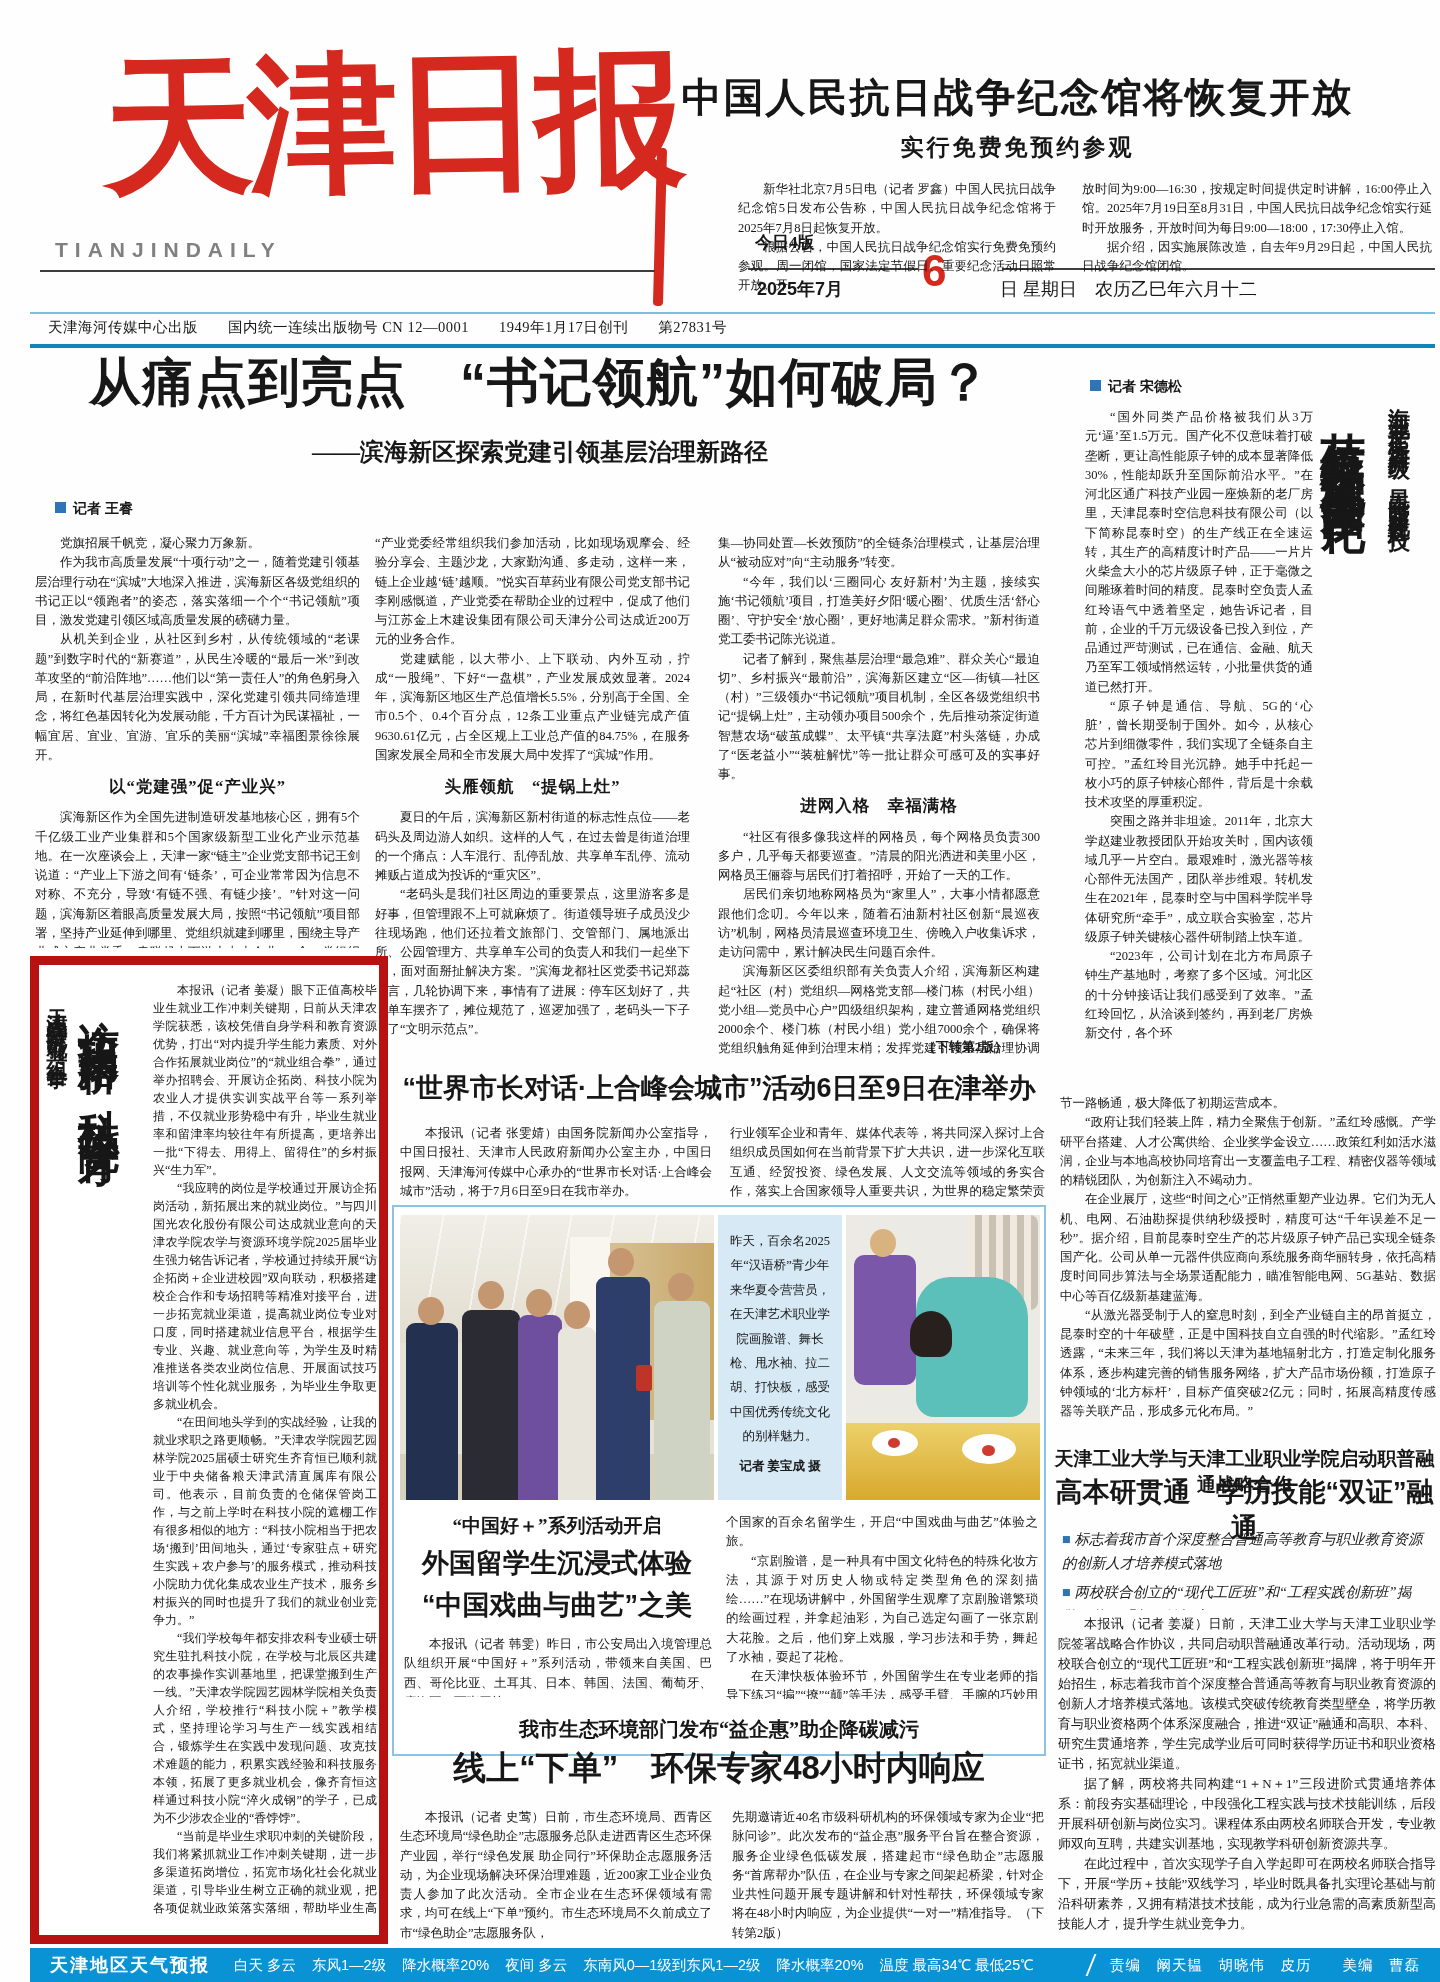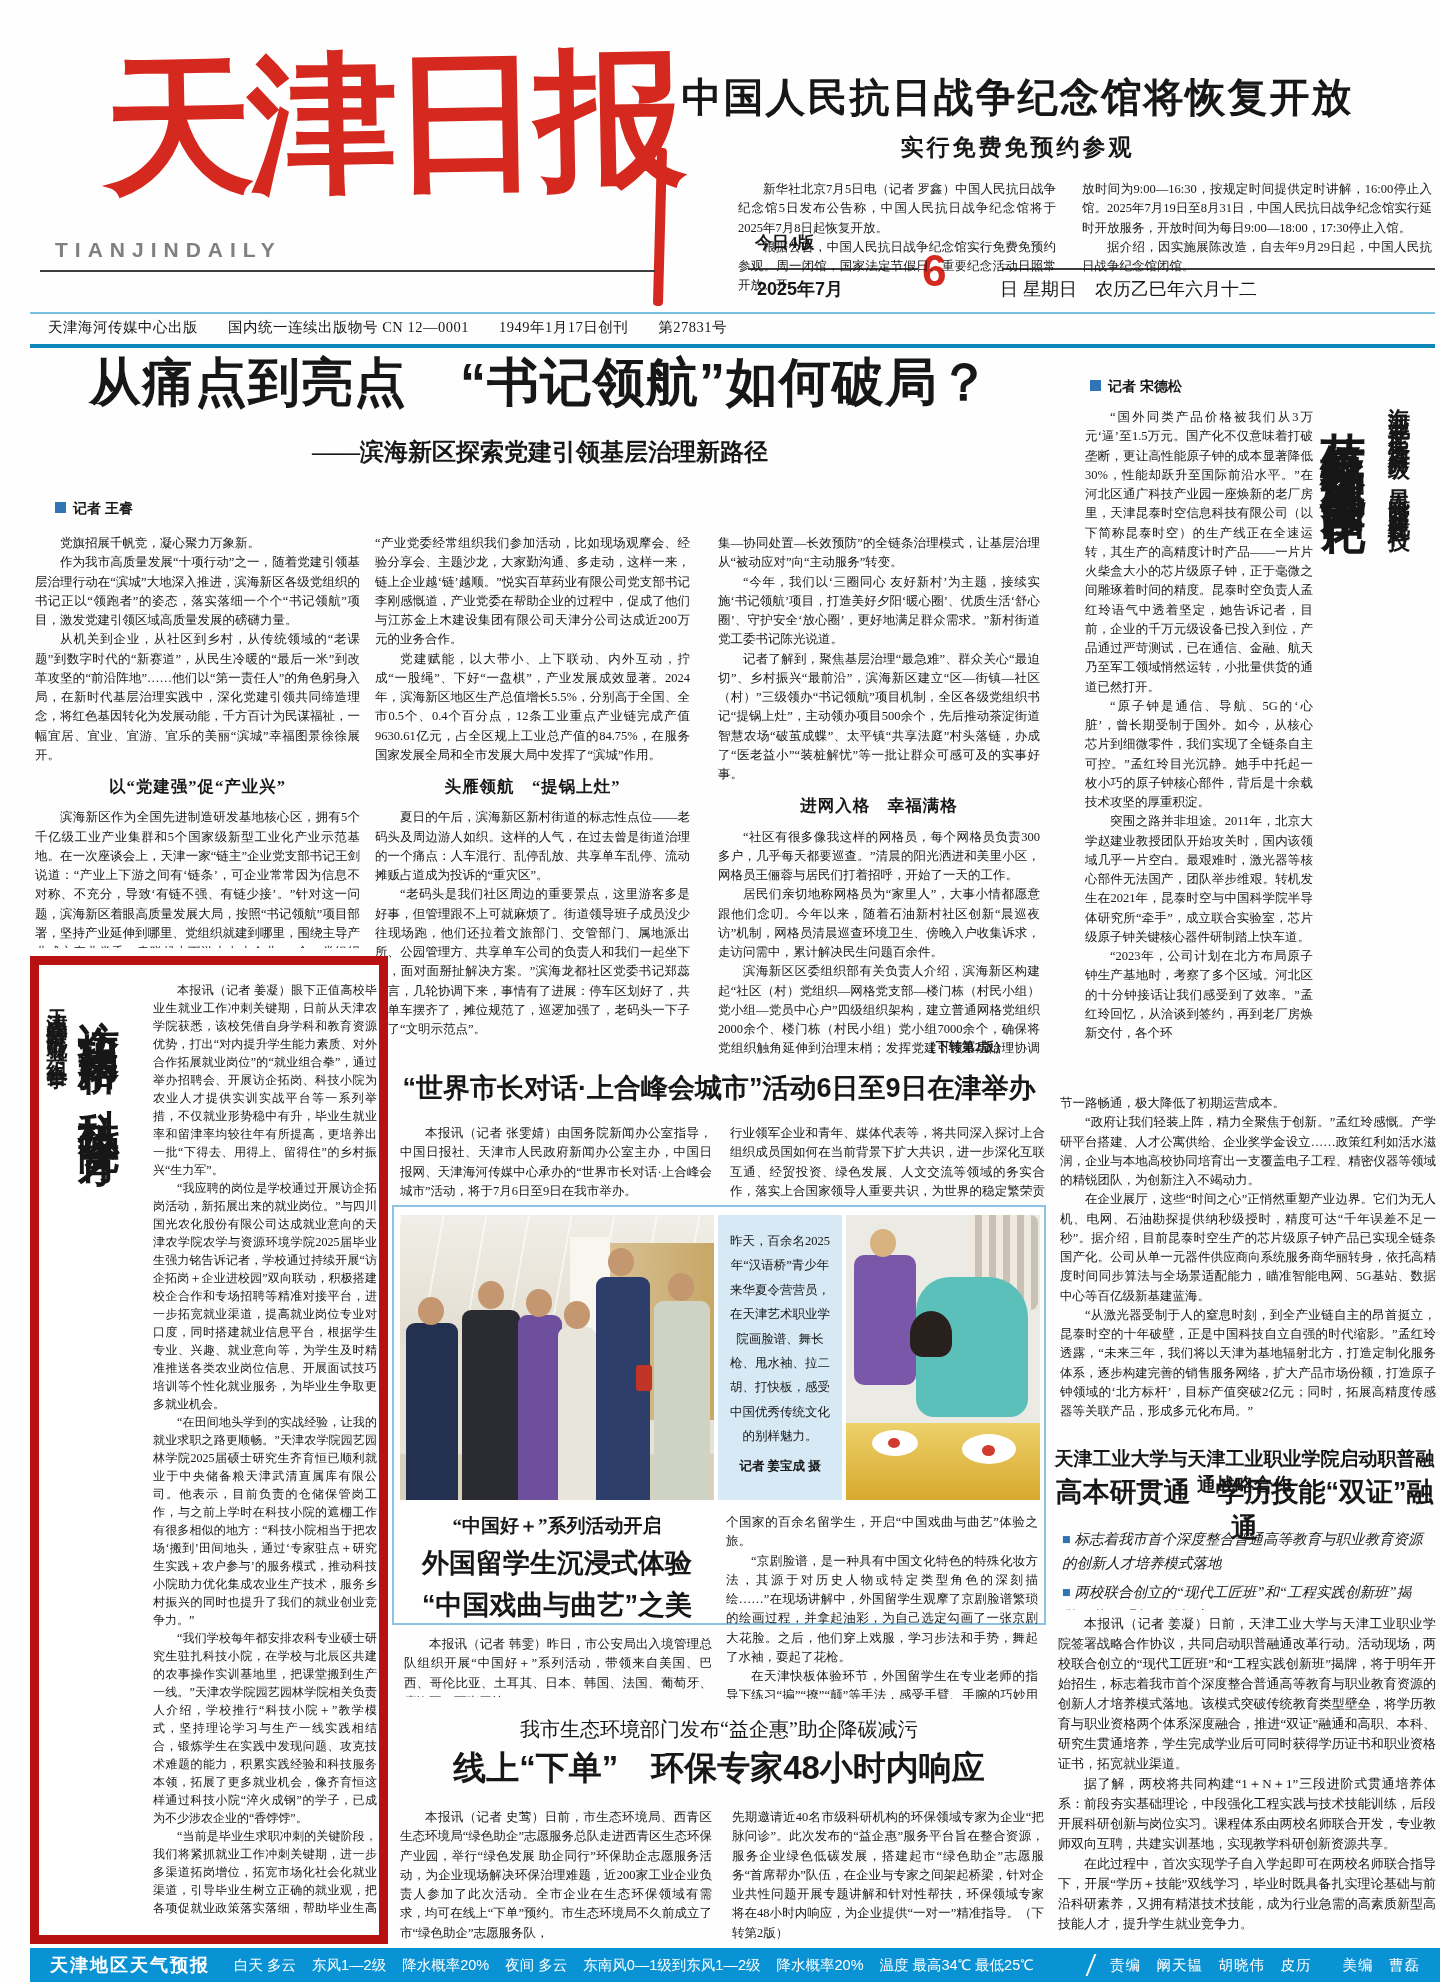--- a/index.html
+++ b/index.html
@@ -49,33 +49,33 @@
   
   .agri-box{left:30px;top:956px;width:358px;height:988px;border:9px solid #b81111;background:#fff}
   .agri-kicker{left:4px;top:28px;height:620px;font-size:21px;font-weight:bold;letter-spacing:4px}
   .agri-headline{left:36px;top:22px;height:910px;font-size:41px;font-weight:900;letter-spacing:7px;line-height:1.15}
   .agri-body{left:114px;top:16px;width:224px;height:938px;font-size:12px;line-height:1.5}
   
   .may-h{left:392px;top:1070px;width:654px;font-size:27px;font-weight:900}
   .may-c1{left:400px;top:1124px;width:312px;height:76px}
   .may-c2{left:730px;top:1124px;width:315px;height:76px}
   
-  .opera-box{left:392px;top:1205px;width:654px;height:420px;border:2px solid #8cc3e2;background:#fff}
+  .opera-box{left:392px;top:1205px;width:654px;height:551px;border:2px solid #8cc3e2;background:#fff}
   .ph-main{left:6px;top:8px;width:314px;height:285px;overflow:hidden;background:#e7e2d6}
   .cap-panel{left:324px;top:8px;width:124px;height:285px;background:#d7e9f5;padding:14px 10px;overflow:hidden}
   .cap-text{font-size:12.5px;line-height:1.95;text-align:center}
   .cap-credit{font-size:12.5px;font-weight:bold;text-align:center;margin-top:10px}
   .ph-girl{left:452px;top:8px;width:194px;height:285px;overflow:hidden;background:#eceae4}
   .opera-kicker{left:6px;top:306px;width:314px;font-size:19px;font-weight:bold}
   .opera-h1{left:6px;top:338px;width:314px;font-size:27px;font-weight:900}
   .opera-h2{left:6px;top:380px;width:314px;font-size:27px;font-weight:900}
   .opera-c1{left:10px;top:428px;width:308px;height:62px}
   .opera-c2{left:332px;top:306px;width:312px;height:186px}
   
-  .eco-kicker{left:392px;top:1716px;width:654px;font-size:20px;font-weight:normal}
+  .eco-kicker{left:392px;top:1716px;width:654px;font-size:20px;font-weight:bold}
   .eco-h{left:392px;top:1746px;width:654px;font-size:33px;font-weight:900}
   .eco-c1{left:400px;top:1808px;width:312px;height:132px}
   .eco-c2{left:732px;top:1808px;width:312px;height:132px}
   
   .edu-kicker{left:1052px;top:1446px;width:385px;font-size:19px;font-weight:bold}
   .edu-h{left:1052px;top:1474px;width:385px;font-size:27px;font-weight:900}
   .edu-bullets{left:1062px;top:1528px;width:372px;font-size:14.5px;line-height:1.65;overflow:hidden;height:82px}
   .edu-bullets p{margin-bottom:5px;font-style:italic}
   .edu-bullets p::first-letter{color:#2f74b5}
   .edu-body{left:1058px;top:1614px;width:378px;height:328px;font-size:13px}

